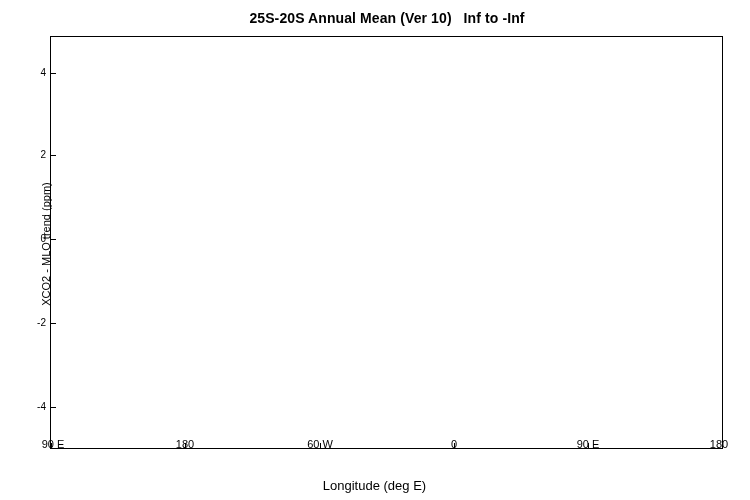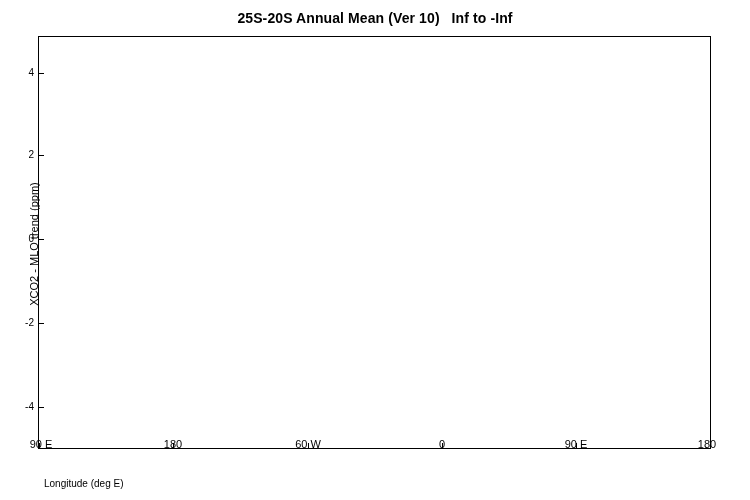--- a/index.html
+++ b/index.html
@@ -11,20 +11,21 @@
     width: 750px;
     height: 500px;
     font-family: "Liberation Sans", sans-serif;
     color: #000000;
     overflow: hidden;
   }
   #figure {
     position: relative;
     width: 618px;
     height: 500px;
+    margin-left: 12px;
   }
   #chart-title {
     position: absolute;
     top: 10px;
     left: 0;
     width: 750px;
     text-align: center;
     font-size: 14px;
     font-weight: bold;
     letter-spacing: 0.1px;
@@ -83,24 +84,25 @@
   }
   .xtick-mark {
     position: absolute;
     top: 443px;
     width: 1px;
     height: 6px;
     background: #000000;
   }
   #xlabel {
     position: absolute;
-    left: 44px;
+    left: 26px;
     top: 478px;
     width: 673px;
-    font-size: 10px;
+    text-align: center;
+    font-size: 13px;
   }
   #ylabel {
     position: absolute;
     left: -96px;
     top: 238px;
     width: 260px;
     text-align: center;
     font-size: 11px;
     transform: rotate(-90deg);
     transform-origin: center center;

